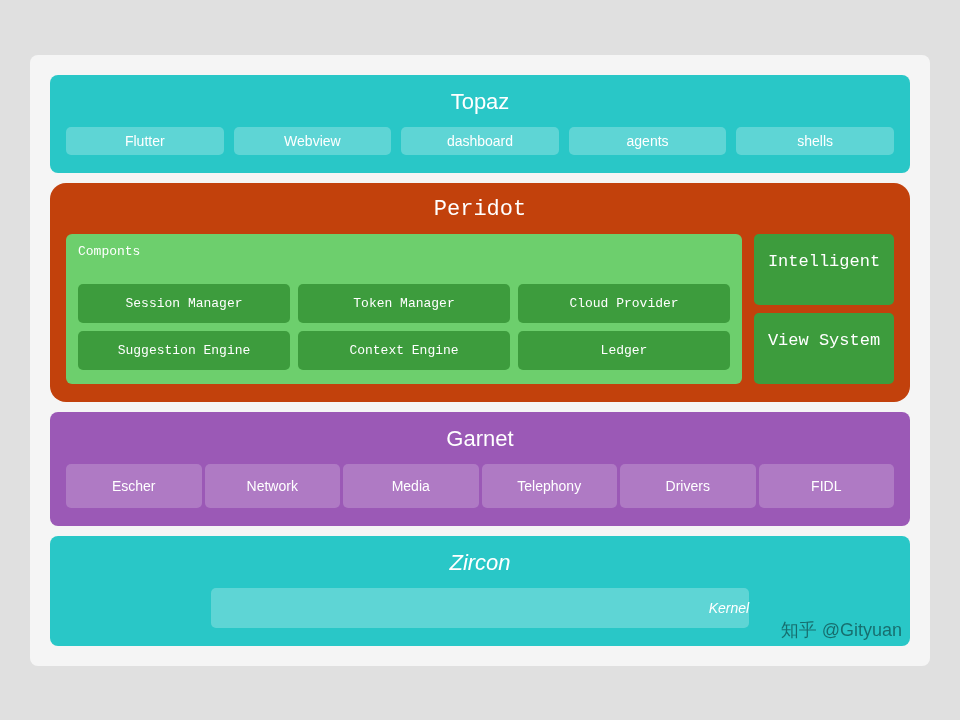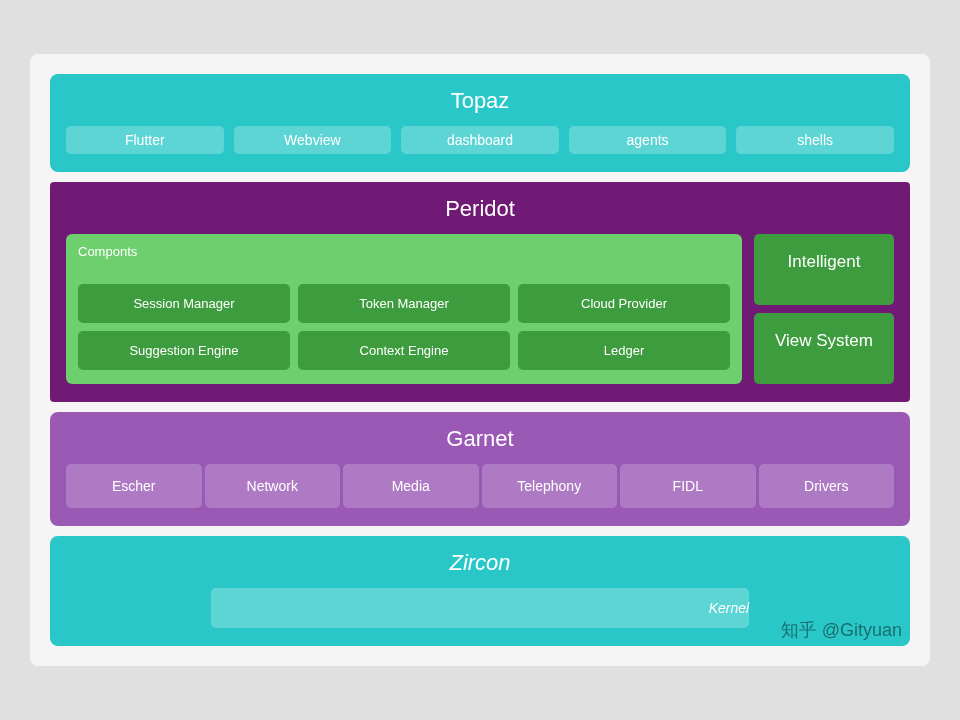--- a/index.html
+++ b/index.html
@@ -44,23 +44,24 @@
       border-radius: 5px;
       color: white;
       padding: 6px 16px;
       font-size: 14px;
       flex: 1;
       text-align: center;
     }
 
     
     .layer-peridot {
-      background: #701a75;
-      border-radius: 4px;
-      padding: 14px 16px 18px;
+      background: #c2410c;
+      border-radius: 16px;
+      padding: 14px 16px 18px;
+      font-family: Liberation Mono, monospace;
     }
     .peridot-content {
       display: flex;
       gap: 12px;
     }
     .peridot-left {
       flex: 1;
       background: #6dcf6d;
       border-radius: 6px;
       padding: 10px 12px 14px;
@@ -194,22 +195,22 @@
       </div>
     </div>
 
     <div class="layer-garnet">
       <div class="layer-title">Garnet</div>
       <div class="garnet-items">
         <div class="garnet-item">Escher</div>
         <div class="garnet-item">Network</div>
         <div class="garnet-item">Media</div>
         <div class="garnet-item">Telephony</div>
+        <div class="garnet-item">Drivers</div>
         <div class="garnet-item">FIDL</div>
-        <div class="garnet-item">Drivers</div>
       </div>
     </div>
 
     <div class="layer-zircon">
       <div class="layer-title">Zircon</div>
       <div class="zircon-inner">
         <div class="zircon-kernel">Kernel</div>
       </div>
     </div>
 

